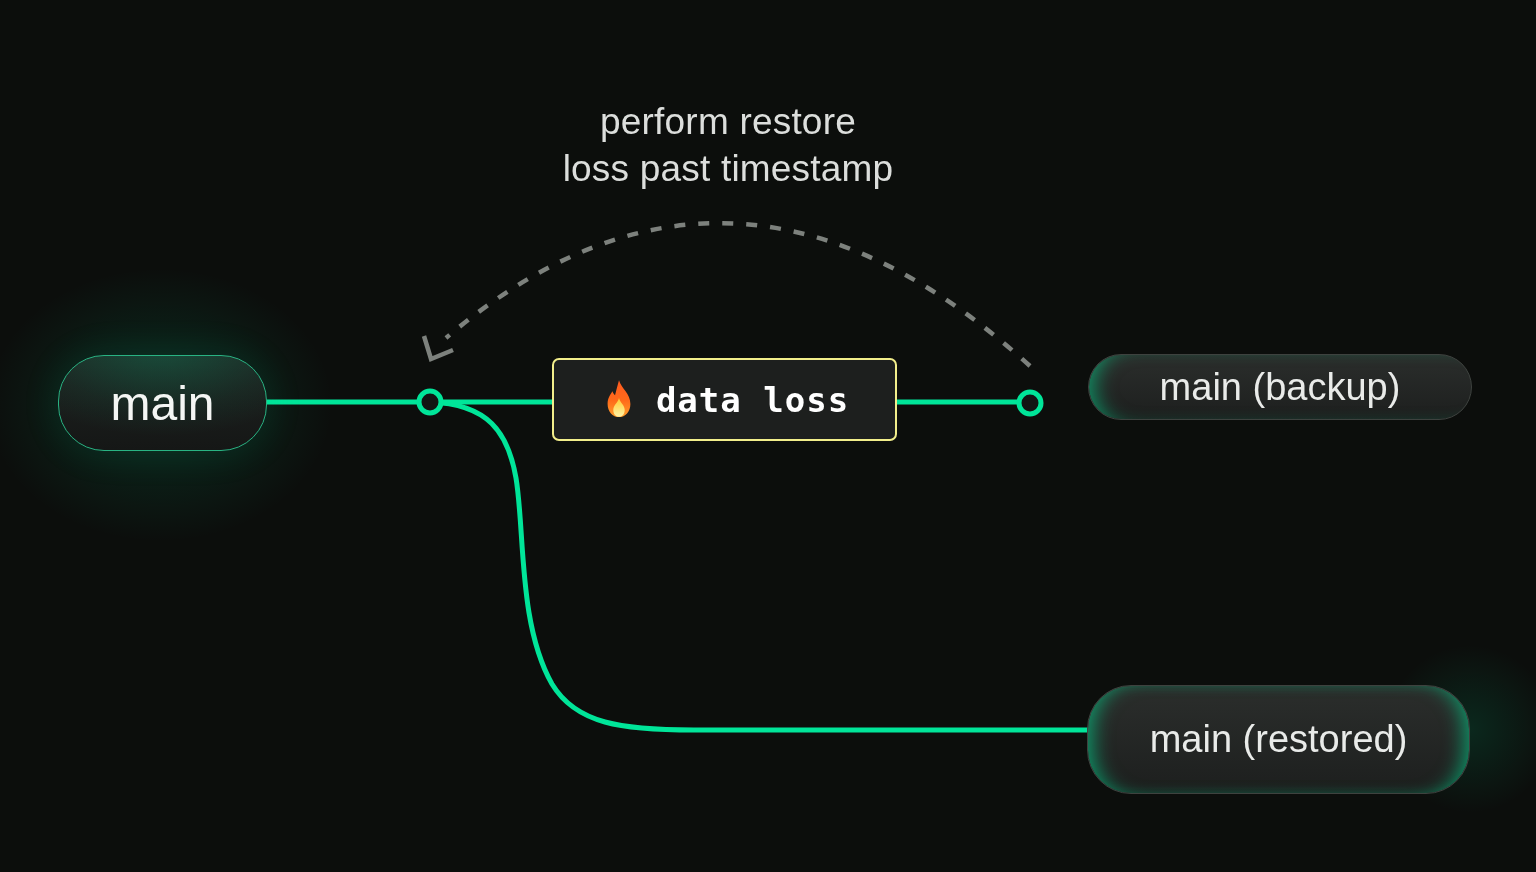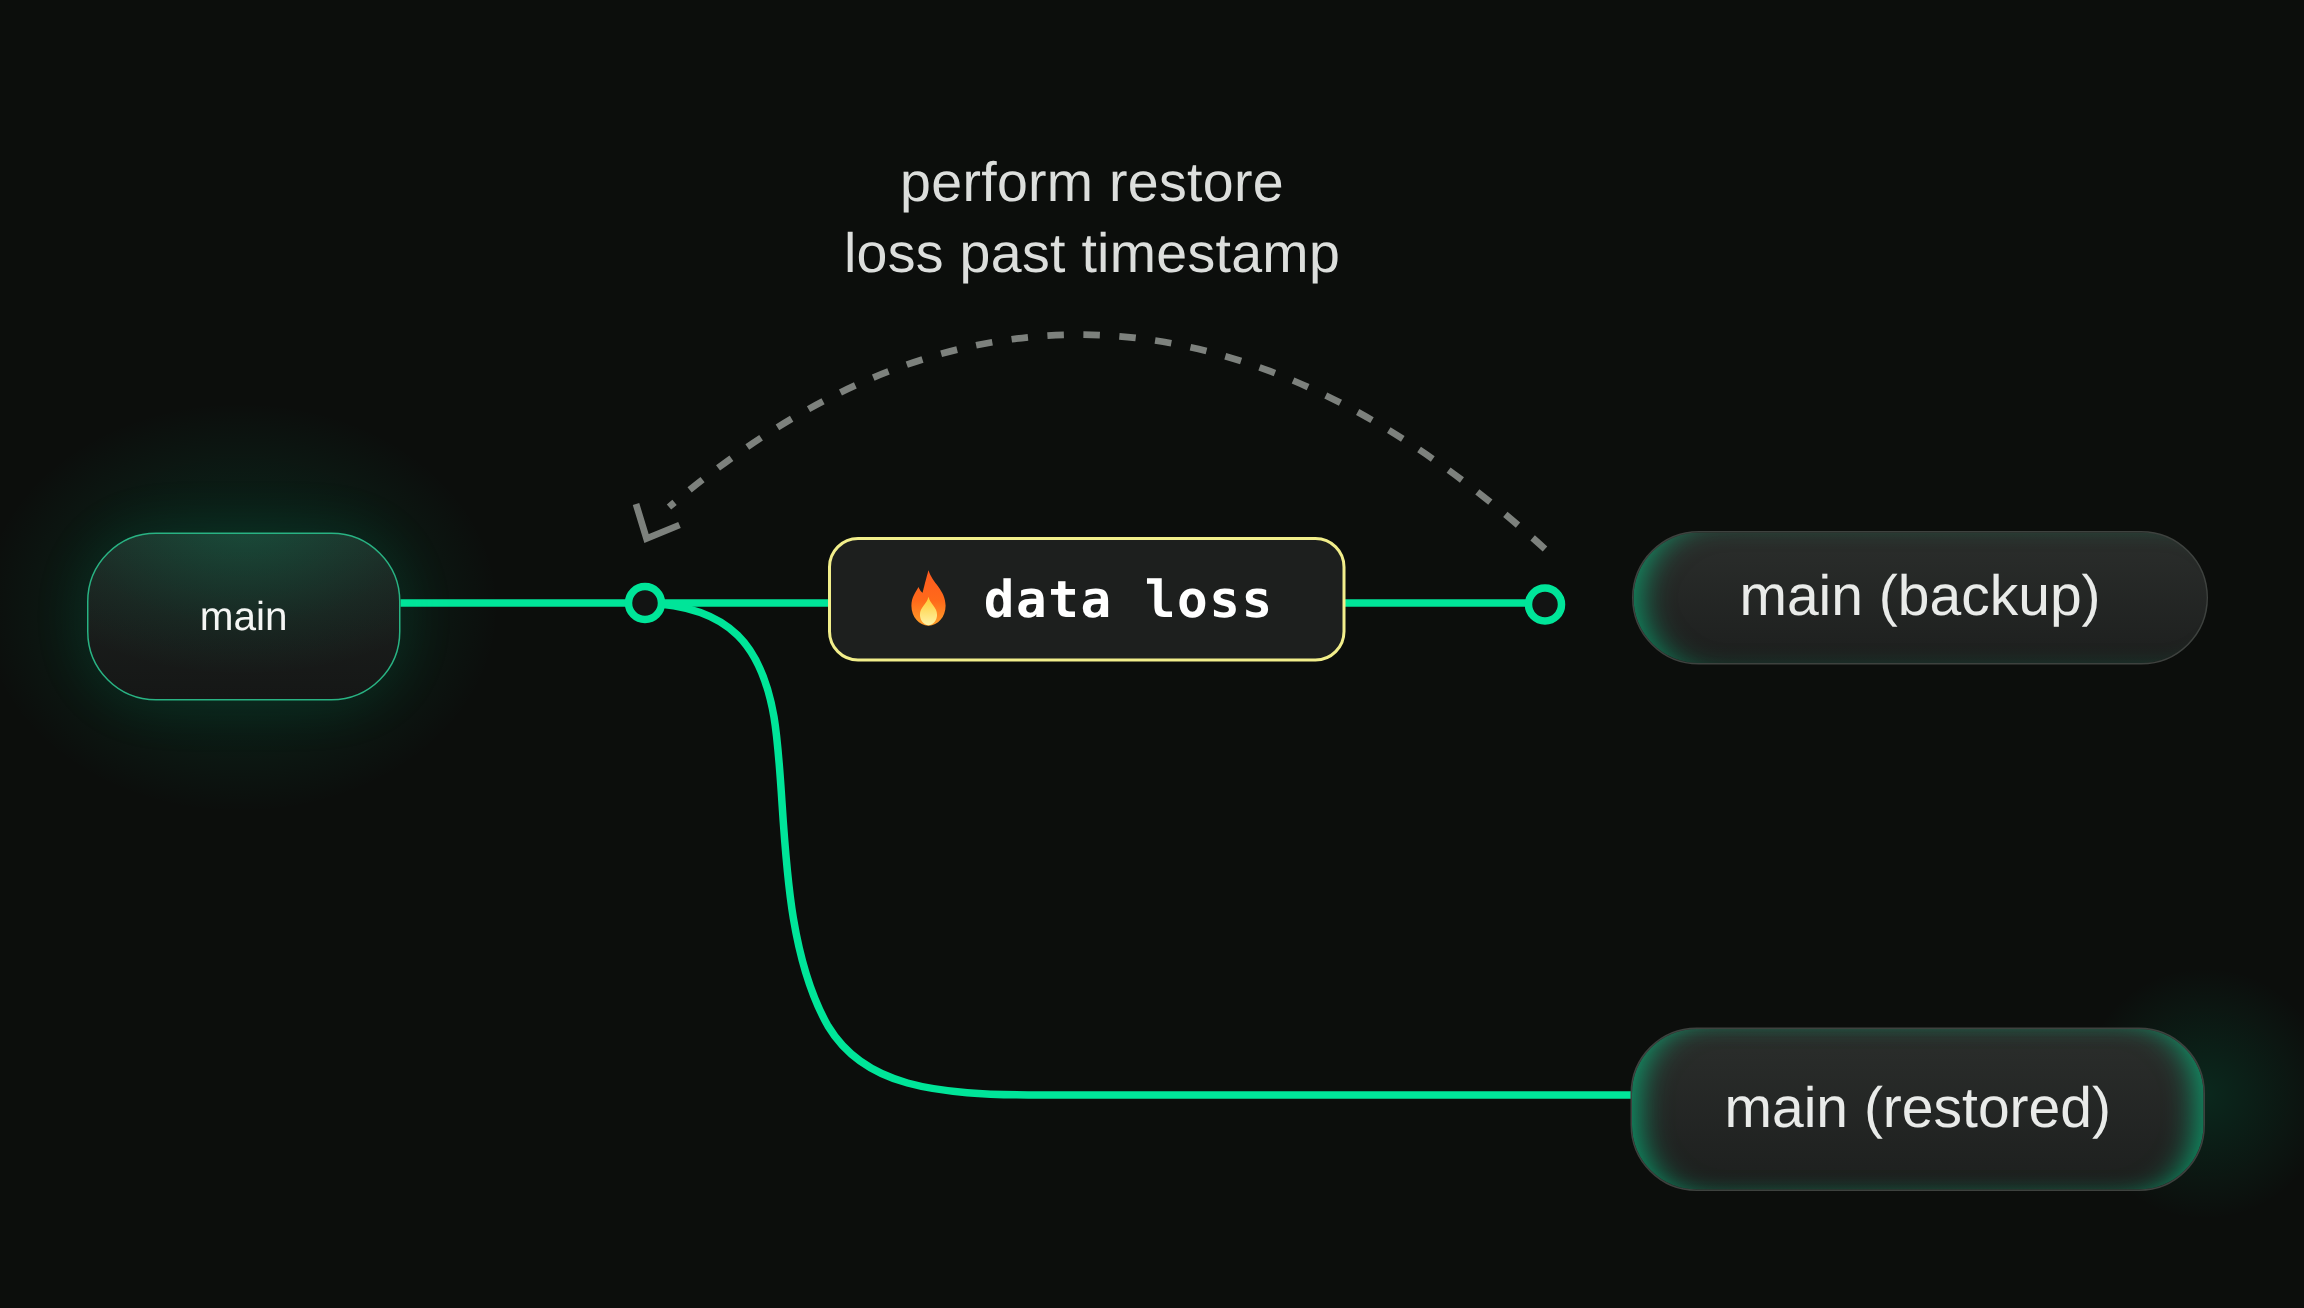--- a/index.html
+++ b/index.html
@@ -50,54 +50,54 @@
   .node {
     position: absolute;
     display: flex;
     align-items: center;
     justify-content: center;
     box-sizing: border-box;
     color: #eceeec;
     z-index: 2;
   }
   .node-main {
-    left: 58px; top: 355px; width: 209px; height: 112px;
+    left: 58px; top: 355px; width: 209px; height: 96px;
     border-radius: 46px;
     border: 1.5px solid #29b383;
-    font-size: 27px;
+    font-size: 48px;
     background:
       radial-gradient(110% 130% at 50% -12%, rgba(0,229,153,0.22), rgba(0,229,153,0.05) 52%, rgba(0,229,153,0) 75%),
       linear-gradient(180deg, #1f2321, #151716);
     box-shadow: 0 0 40px rgba(0,229,153,0.10);
     color: #f4f6f4;
   }
   .node-gray {
     border: 1px solid #3e423f;
     background: linear-gradient(180deg, #2b2e2c 0%, #1d1f1e 100%);
     font-size: 38px;
     color: #e9ebe9;
   }
   .node-backup {
-    left: 1088px; top: 354px; width: 384px; height: 89px;
+    left: 1088px; top: 354px; width: 384px; height: 66px;
     border-radius: 45px;
     box-shadow: inset 16px 0 20px -11px rgba(0,229,153,0.55);
   }
   .node-restored {
     left: 1087px; top: 685px; width: 383px; height: 109px;
     border-radius: 44px;
     box-shadow:
       inset 16px 0 20px -11px rgba(0,229,153,0.60),
       inset -16px 0 20px -11px rgba(0,229,153,0.60);
   }
   .event-box {
     position: absolute;
     left: 552px; top: 358px; width: 345px; height: 83px;
     box-sizing: border-box;
     border: 2px solid #f2ee8b;
-    border-radius: 20px;
+    border-radius: 7px;
     background: #1d1f1e;
     display: flex;
     align-items: center;
     justify-content: center;
     gap: 18px;
     z-index: 2;
   }
   .event-label {
     font-family: "DejaVu Sans Mono", "Liberation Mono", monospace;
     font-weight: bold;

